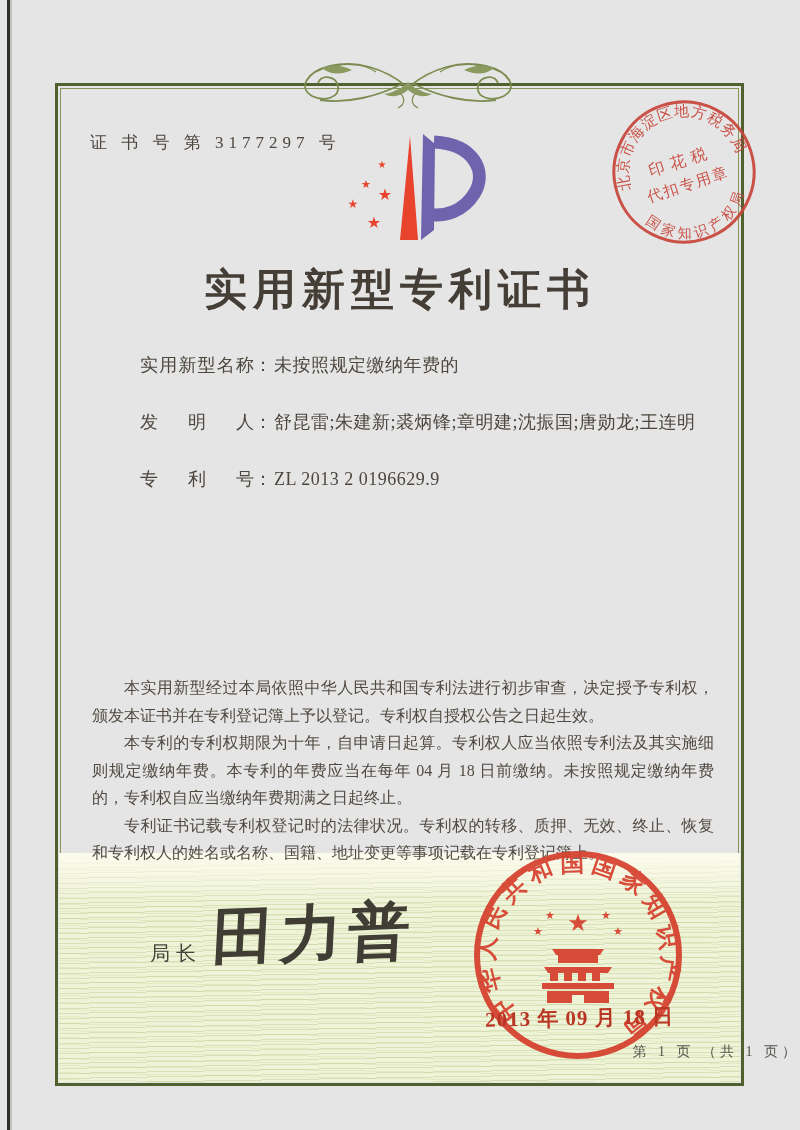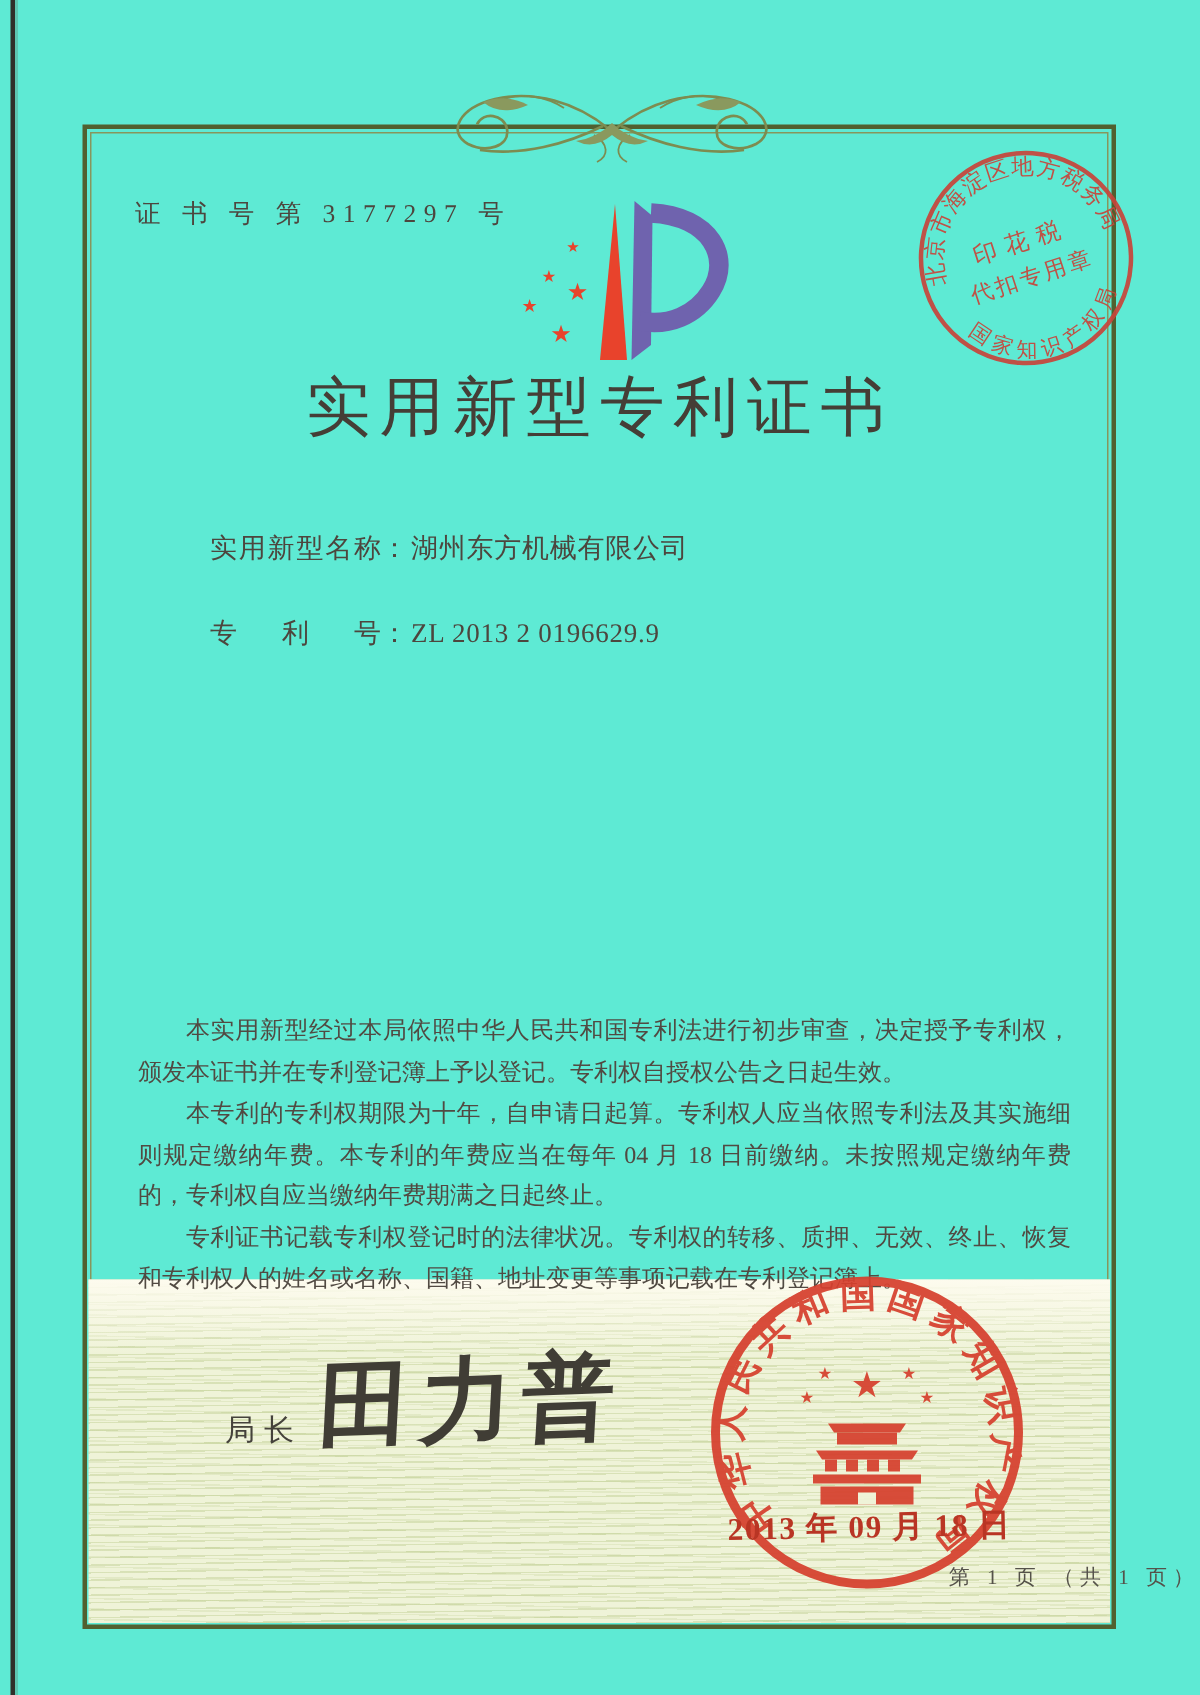--- a/index.html
+++ b/index.html
@@ -1,18 +1,18 @@
 <!DOCTYPE html>
 <html><head>
 <meta charset="utf-8">
 <style>
   html,body{margin:0;padding:0;}
   .page{
     position:relative;width:800px;height:1130px;
-    background:#5eead4;overflow:hidden;
+    background:#e5e5e5;overflow:hidden;
     font-family:"Liberation Serif",serif;color:#4d463e;
   }
   .scan-edge{position:absolute;left:7px;top:0;width:3px;height:100%;background:#30302a;}
   .scan-edge2{position:absolute;left:10px;top:0;width:2px;height:100%;background:rgba(90,90,70,.25);}
 
   .frame-outer{
     position:absolute;left:55px;top:83px;width:689px;height:1003px;
     border:3px solid #51602f;box-sizing:border-box;
   }
   .frame-inner{position:absolute;left:2px;top:2px;right:2px;bottom:2px;border:1px solid #87965c;}
@@ -31,22 +31,22 @@
 
   .top-ornament{position:absolute;left:256px;top:56px;}
 
   .cert-no{position:absolute;left:90px;top:131px;font-size:17px;letter-spacing:5px;color:#4d463e;}
 
   .logo{position:absolute;left:322px;top:130px;}
 
   .tax-stamp{position:absolute;left:598px;top:86px;width:172px;height:172px;transform:rotate(-18deg);opacity:.92;}
 
   .title{
-    position:absolute;left:0;top:243px;width:100%;text-align:center;
-    font-size:43px;font-weight:400;letter-spacing:6px;color:#453e36;
+    position:absolute;left:0;top:261px;width:100%;text-align:center;
+    font-size:43px;font-weight:700;letter-spacing:6px;color:#453e36;
   }
 
   .fields{position:absolute;left:98px;top:352px;width:640px;}
   .field-row{margin-bottom:30px;font-size:18px;line-height:27px;white-space:nowrap;}
   .flabel{display:inline-block;width:114px;text-align:justify;text-align-last:justify;margin-left:42px;}
   .fcolon{display:inline-block;margin-right:2px;}
   .fvalue{letter-spacing:.5px;}
 
   .paras{position:absolute;left:92px;top:674px;width:622px;font-size:16px;line-height:27.5px;text-align:justify;color:#514a42;}
   .paras p{margin:0;text-indent:2em;}
@@ -133,21 +133,24 @@
       <textPath href="#taxBot" startOffset="50%" text-anchor="middle">国家知识产权局</textPath>
     </text>
     <text x="86" y="80" text-anchor="middle" font-size="16" letter-spacing="6" fill="#c8453a">印花税</text>
     <text x="86" y="104" text-anchor="middle" font-size="15" letter-spacing="2" fill="#c8453a">代扣专用章</text>
   </svg>
 
   <div class="title">实用新型专利证书</div>
 
   <div class="fields">
     <div class="field-row">
-      <span class="flabel">实用新型名称</span><span class="fcolon">：</span><span class="fvalue">湖州东方机械有限公司</span>
+      <span class="flabel">实用新型名称</span><span class="fcolon">：</span><span class="fvalue">未按照规定缴纳年费的</span>
+    </div>
+    <div class="field-row">
+      <span class="flabel">发明人</span><span class="fcolon">：</span><span class="fvalue">舒昆雷;朱建新;裘炳锋;章明建;沈振国;唐勋龙;王连明</span>
     </div>
     <div class="field-row">
       <span class="flabel">专利号</span><span class="fcolon">：</span><span class="fvalue">ZL 2013 2 0196629.9</span>
     </div>
   </div>
 
   <div class="paras">
     <p>本实用新型经过本局依照中华人民共和国专利法进行初步审查，决定授予专利权，颁发本证书并在专利登记簿上予以登记。专利权自授权公告之日起生效。</p>
     <p>本专利的专利权期限为十年，自申请日起算。专利权人应当依照专利法及其实施细则规定缴纳年费。本专利的年费应当在每年 04 月 18 日前缴纳。未按照规定缴纳年费的，专利权自应当缴纳年费期满之日起终止。</p>
     <p>专利证书记载专利权登记时的法律状况。专利权的转移、质押、无效、终止、恢复和专利权人的姓名或名称、国籍、地址变更等事项记载在专利登记簿上。</p>

